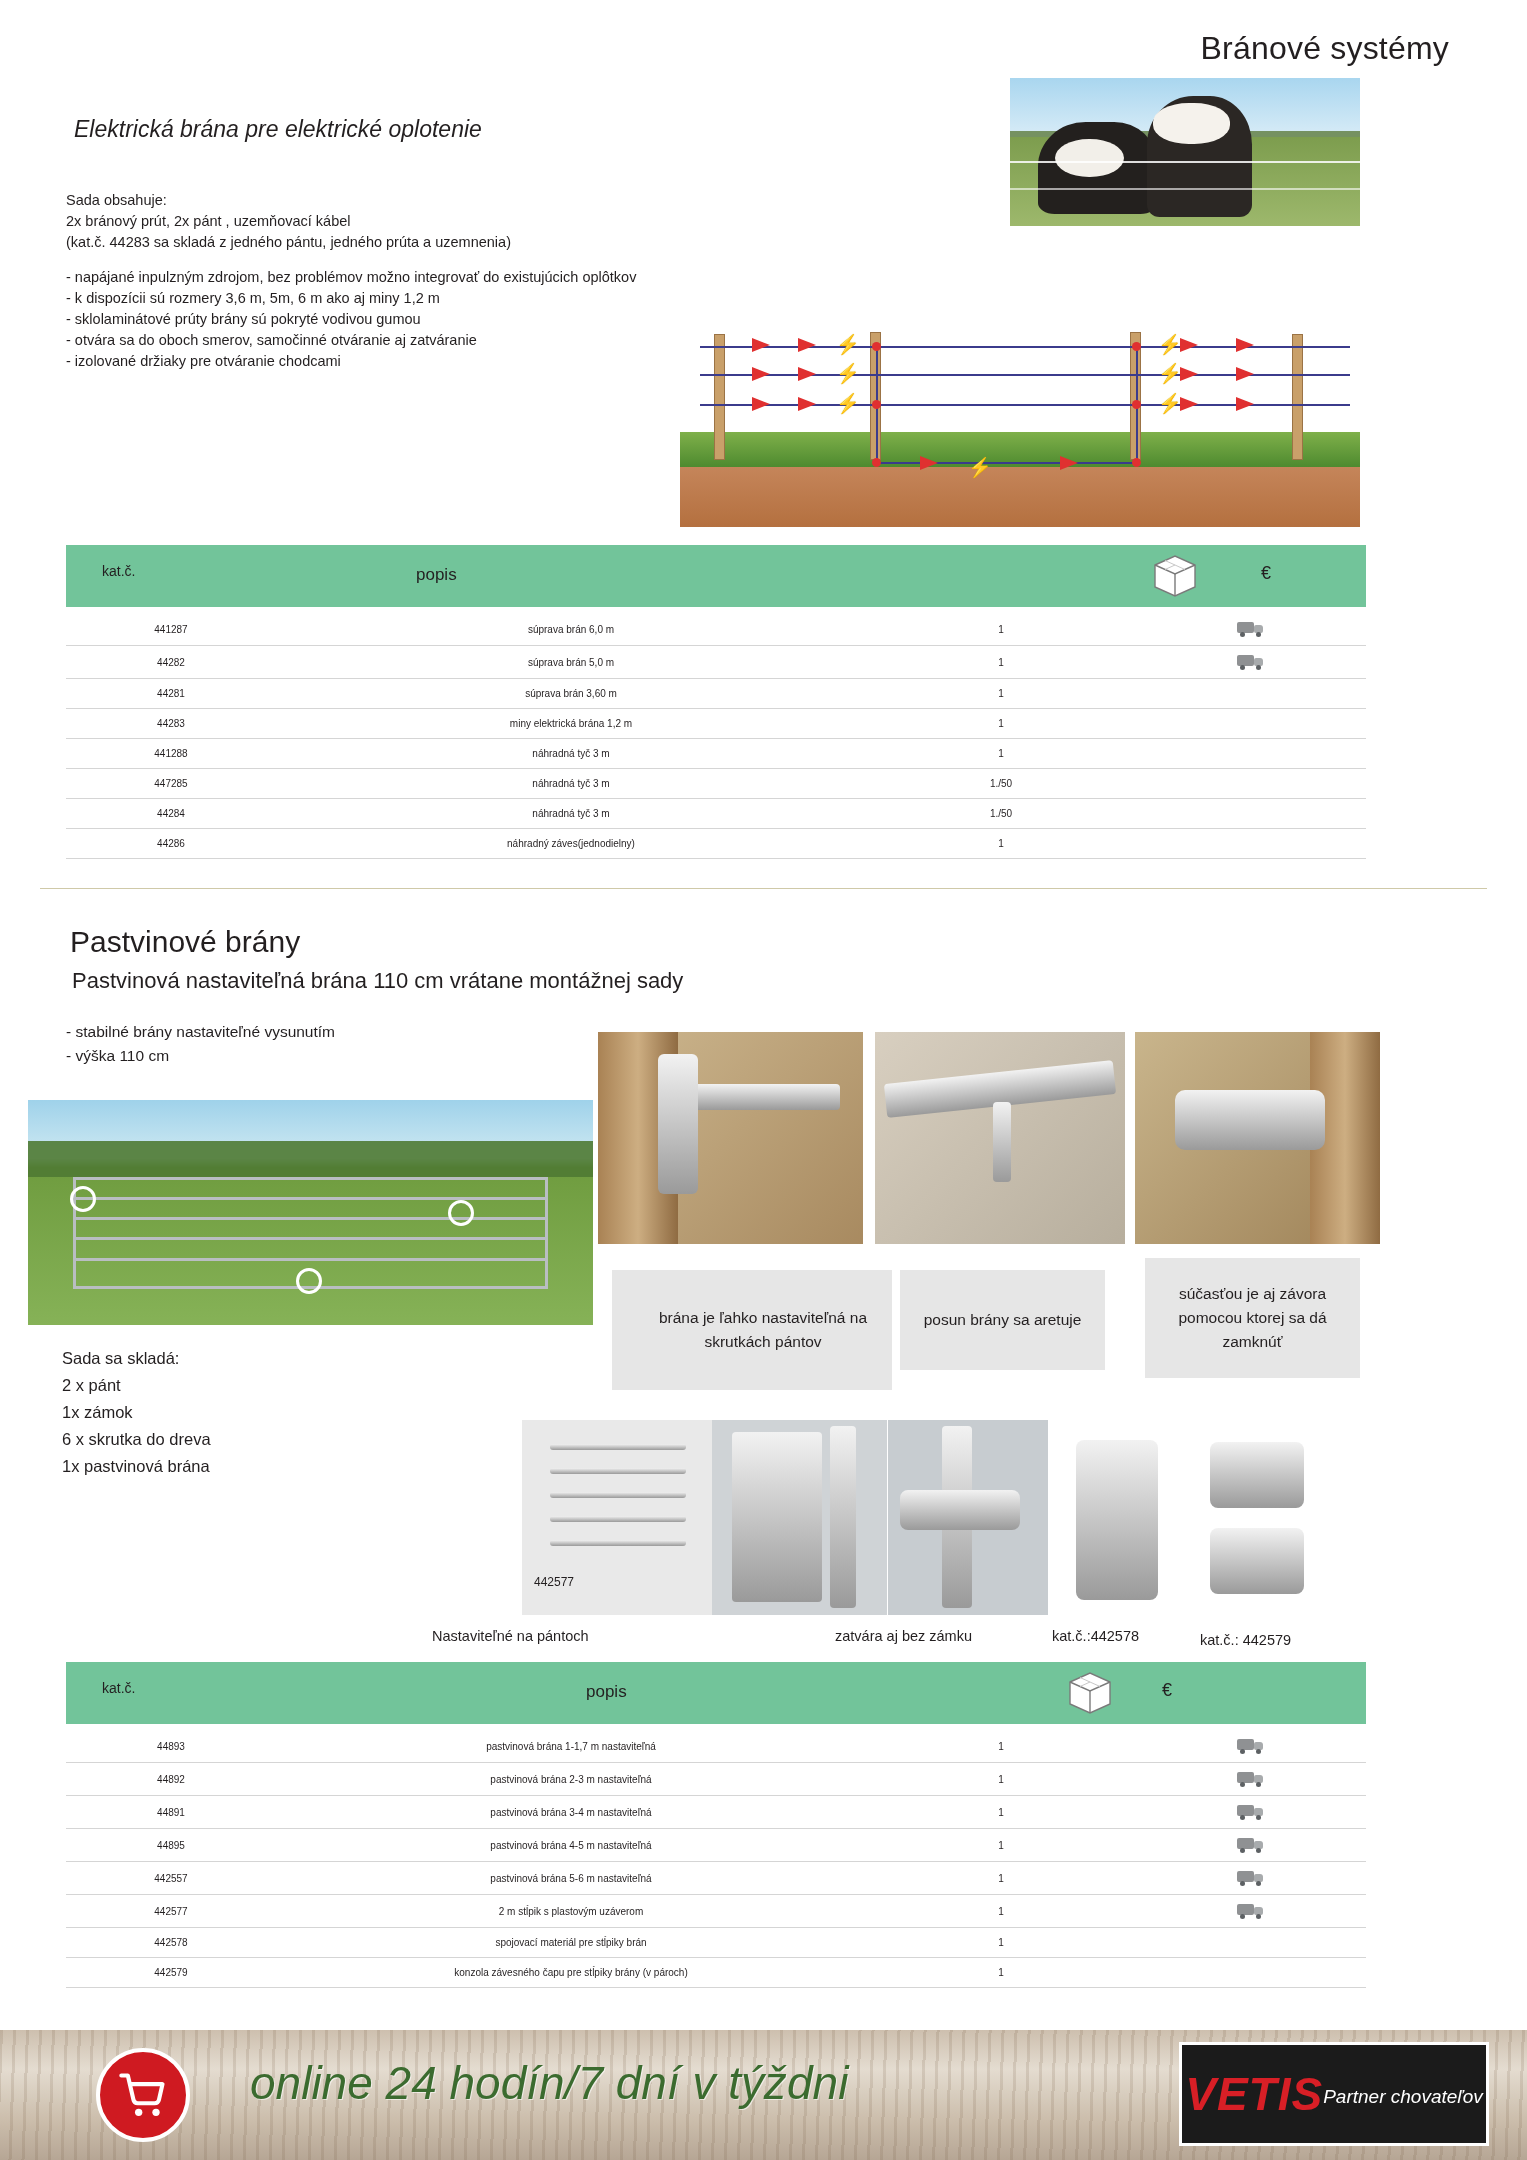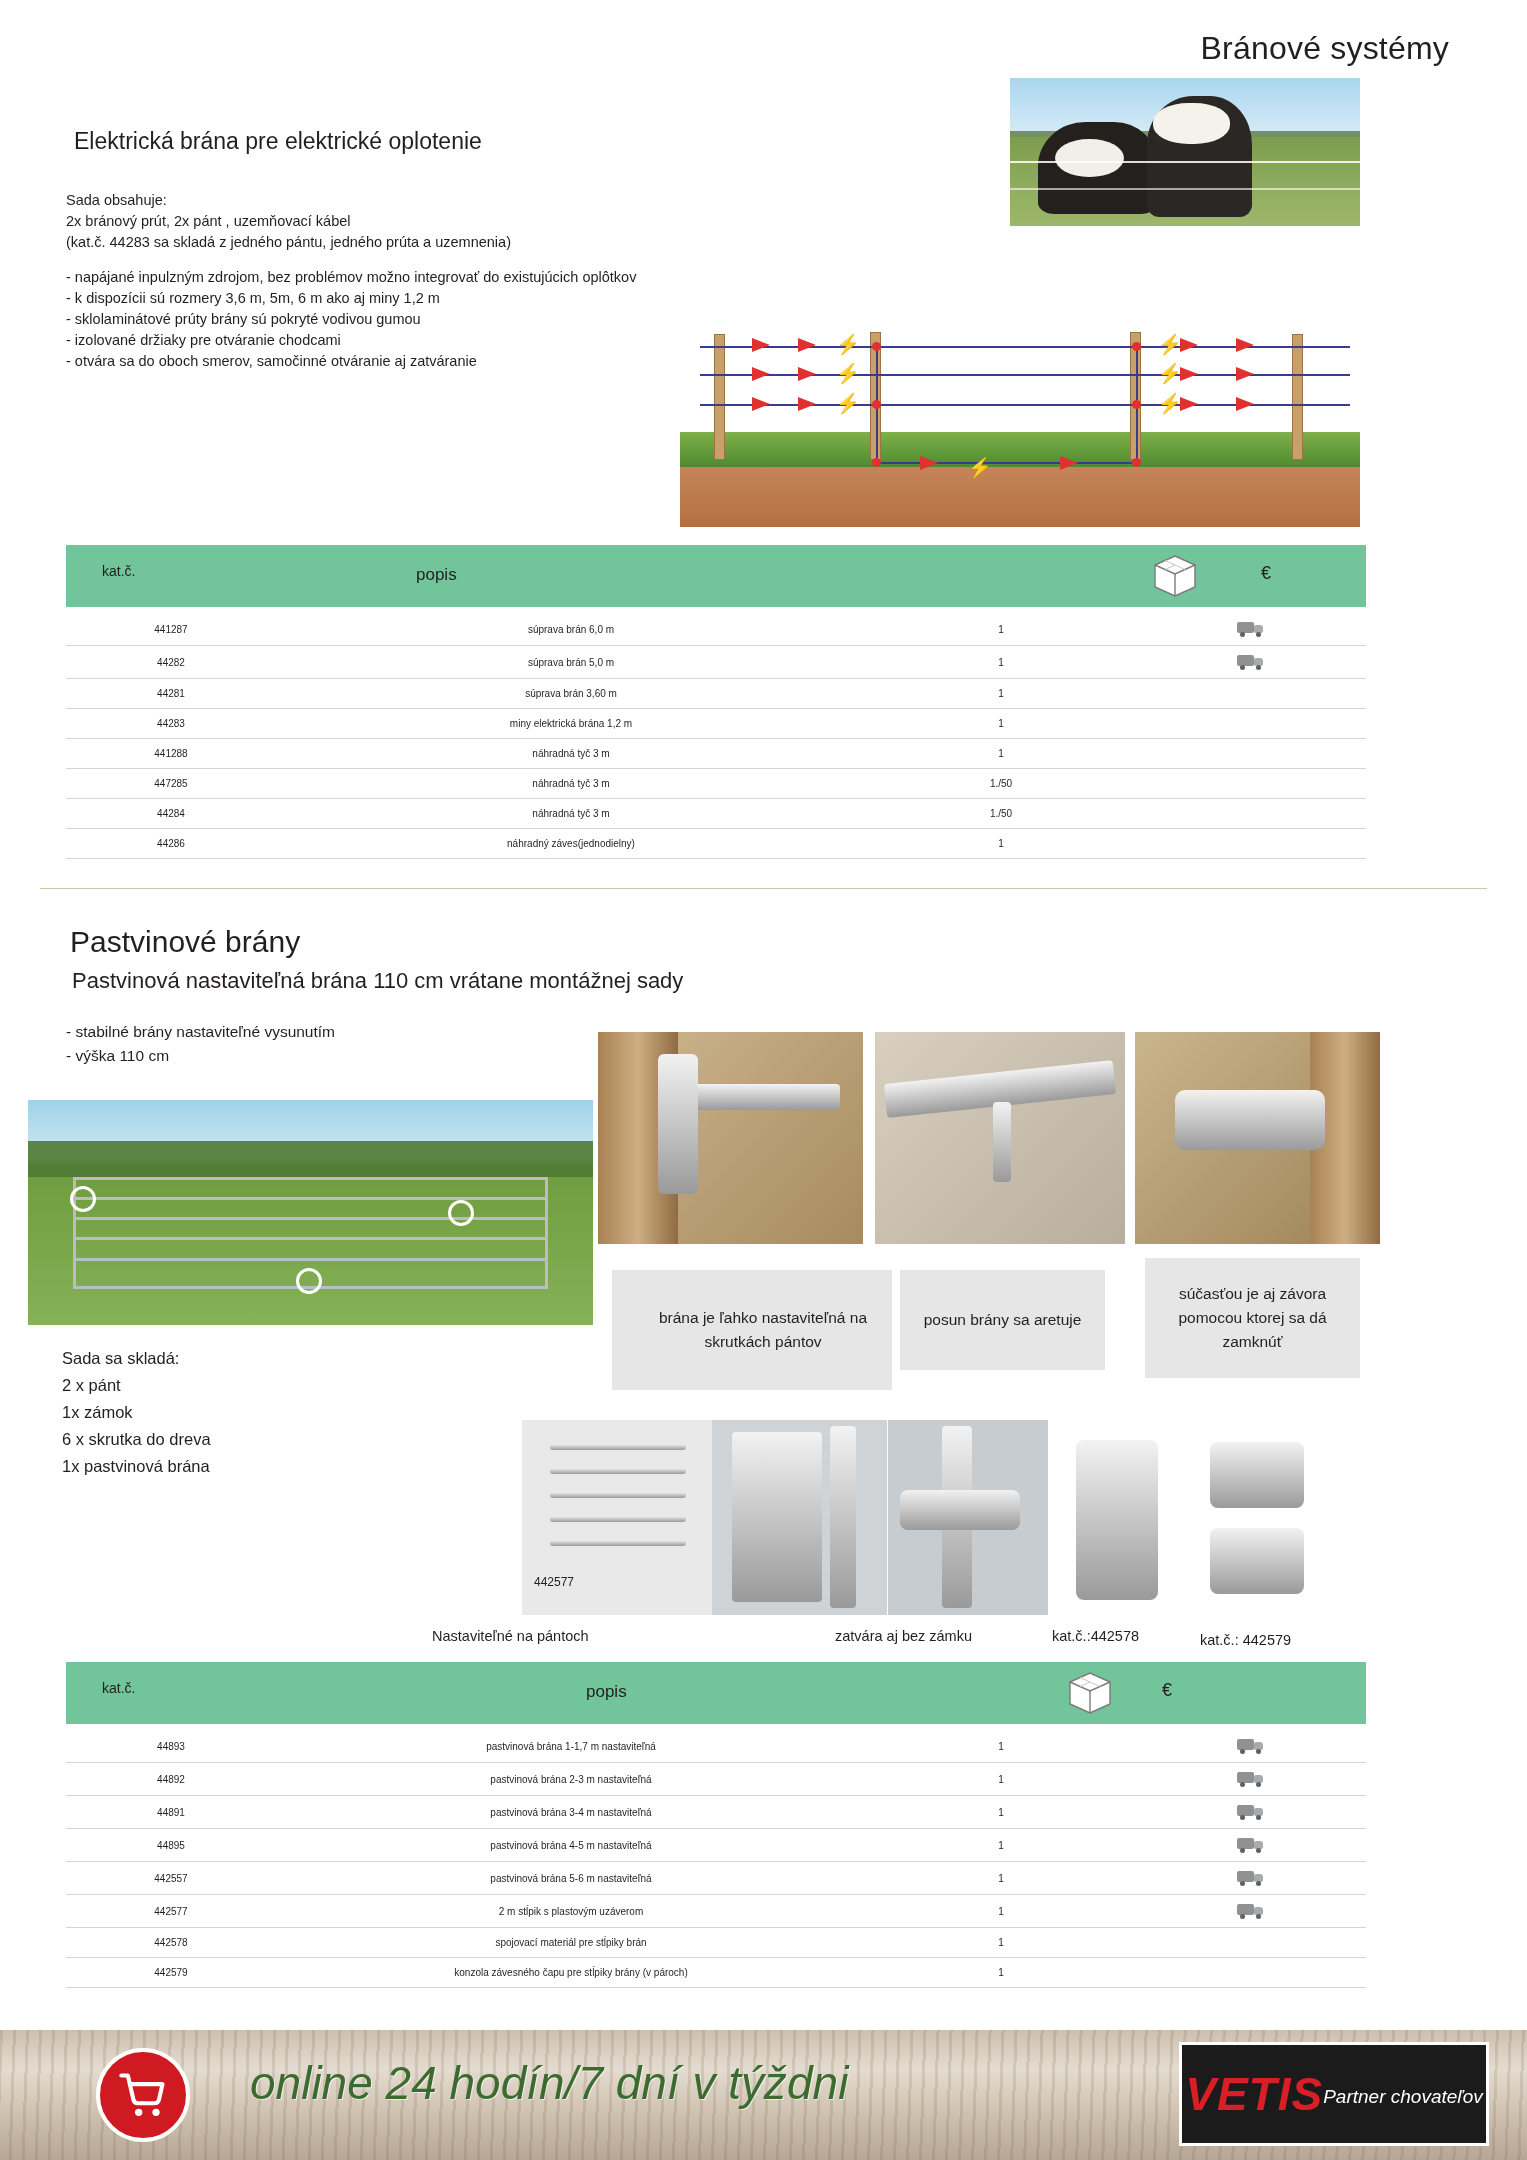--- a/index.html
+++ b/index.html
@@ -20,23 +20,24 @@
   .page-title {
     position: absolute;
     right: 78px; top: 30px;
     font-size: 32px;
     color: #231f20;
     letter-spacing: 0.2px;
   }
 
   .section1-title {
     position: absolute;
-    left: 74px; top: 128px;
+    left: 74px; top: 116px;
     font-size: 23px;
     color: #231f20;
+    font-style: italic;
   }
 
   .intro-block {
     position: absolute;
     left: 66px; top: 190px;
     font-size: 14.5px;
     line-height: 21px;
     color: #231f20;
     width: 640px;
   }
@@ -231,22 +232,22 @@
 <div class="section1-title">Elektrická brána pre elektrické oplotenie</div>
 
 <div class="intro-block">
   <div>Sada obsahuje:</div>
   <div>2x bránový prút, 2x pánt , uzemňovací kábel</div>
   <div>(kat.č. 44283 sa skladá z jedného pántu, jedného prúta a uzemnenia)</div>
   <div class="gap"></div>
   <div>- napájané inpulzným zdrojom, bez problémov možno integrovať do existujúcich oplôtkov</div>
   <div>- k dispozícii sú rozmery 3,6 m, 5m, 6 m ako aj miny 1,2 m</div>
   <div>- sklolaminátové prúty brány sú pokryté vodivou gumou</div>
+  <div>- otvára sa do oboch smerov, samočinné otváranie aj zatváranie</div>
   <div>- izolované držiaky pre otváranie chodcami</div>
-  <div>- otvára sa do oboch smerov, samočinné otváranie aj zatváranie</div>
 </div>
 
 <div class="cow-photo">
   <div class="sky"></div>
   <div class="treeline"></div>
   <div class="field"></div>
   <div class="cow1"></div>
   <div class="cow2"></div>
   <div class="wire"></div>
   <div class="wire2"></div>

